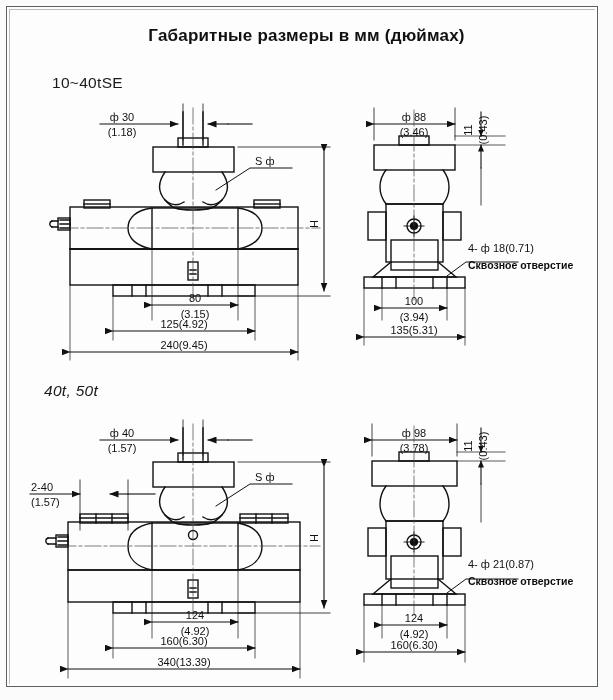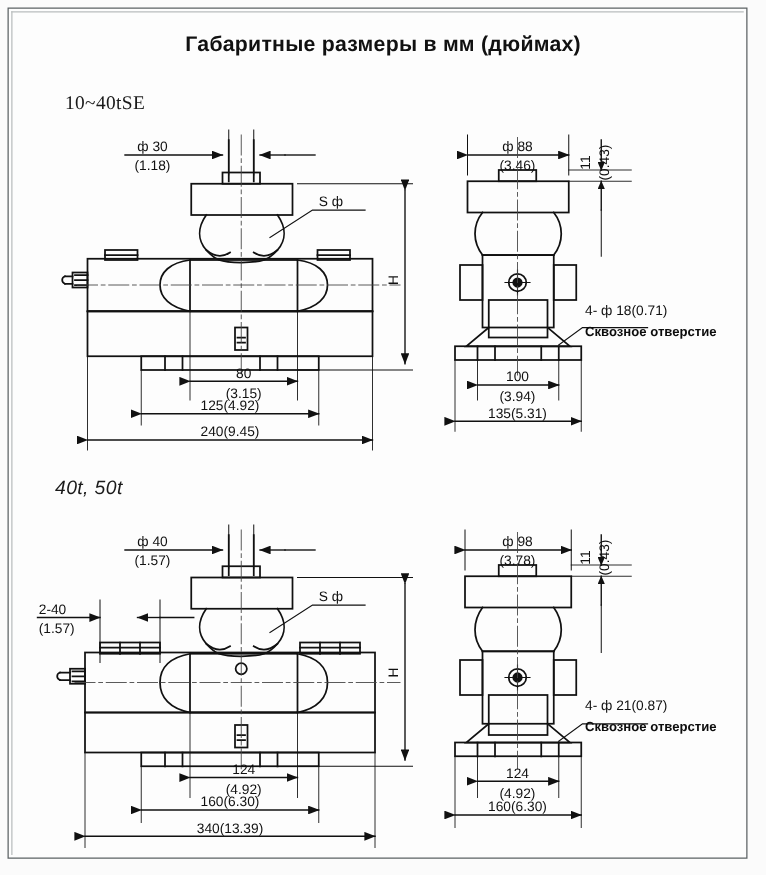--- a/index.html
+++ b/index.html
@@ -76,21 +76,21 @@
 </style>
 </head>
 <body>
 
 <div id="page">
   <div id="frame"></div>
   <div id="frame-inner"></div>
 
   <div class="title">Габаритные размеры в мм (дюймах)</div>
 
-  <div class="section-label" style="left:52px; top:74px;font-family:Liberation Serif, serif;">10~40tSE</div>
+  <div class="section-label" style="left:52px; top:74px;">10~40tSE</div>
 
   <div class="section-label" style="left:44px; top:382px;font-style:italic;">40t, 50t</div>
 
   <svg id="draw" width="613" height="700" viewBox="0 0 613 700">
     <defs>
       <marker id="ah" markerWidth="9" markerHeight="7" refX="8.5" refY="3.5" orient="auto" markerUnits="userSpaceOnUse">
         <polygon points="0,0 9,3.5 0,7" fill="#111"></polygon>
       </marker>
       <marker id="ahs" markerWidth="7" markerHeight="6" refX="6.5" refY="3" orient="auto" markerUnits="userSpaceOnUse">
         <polygon points="0,0 7,3 0,6" fill="#111"></polygon>

